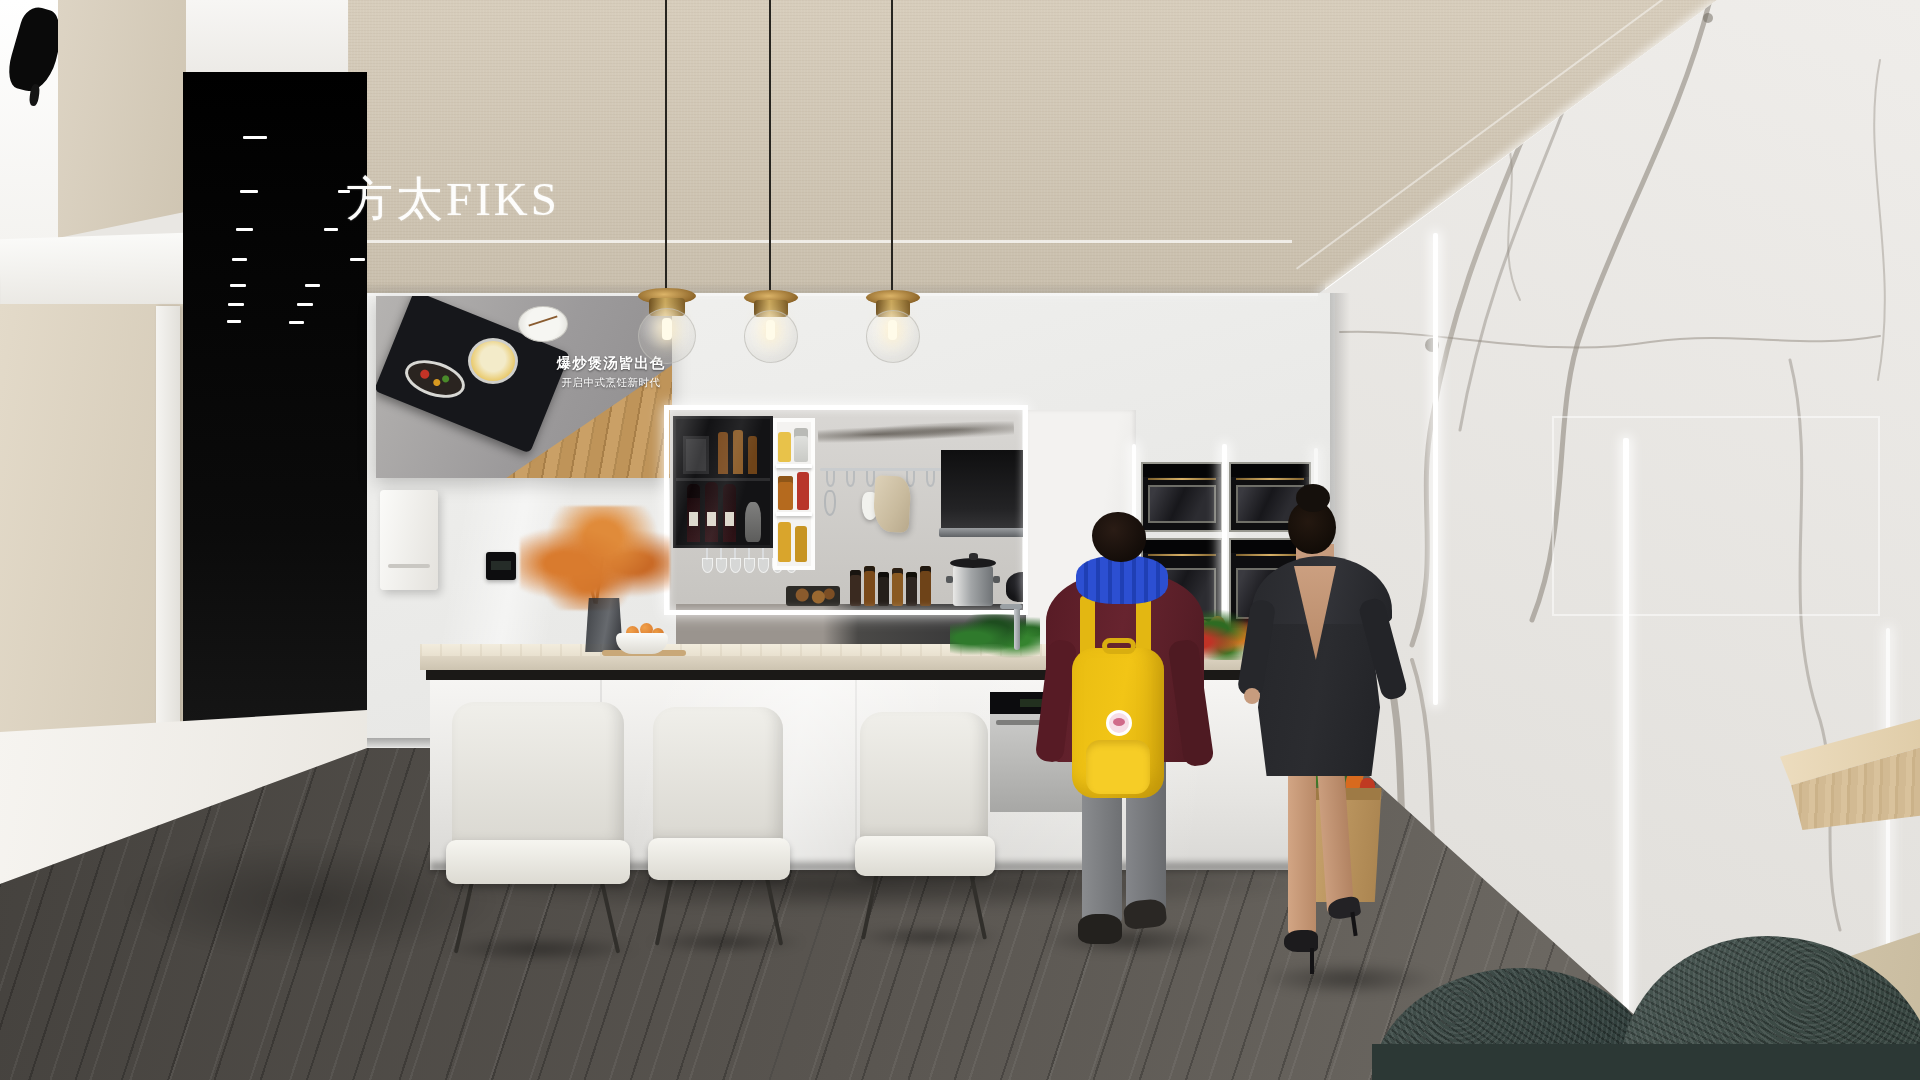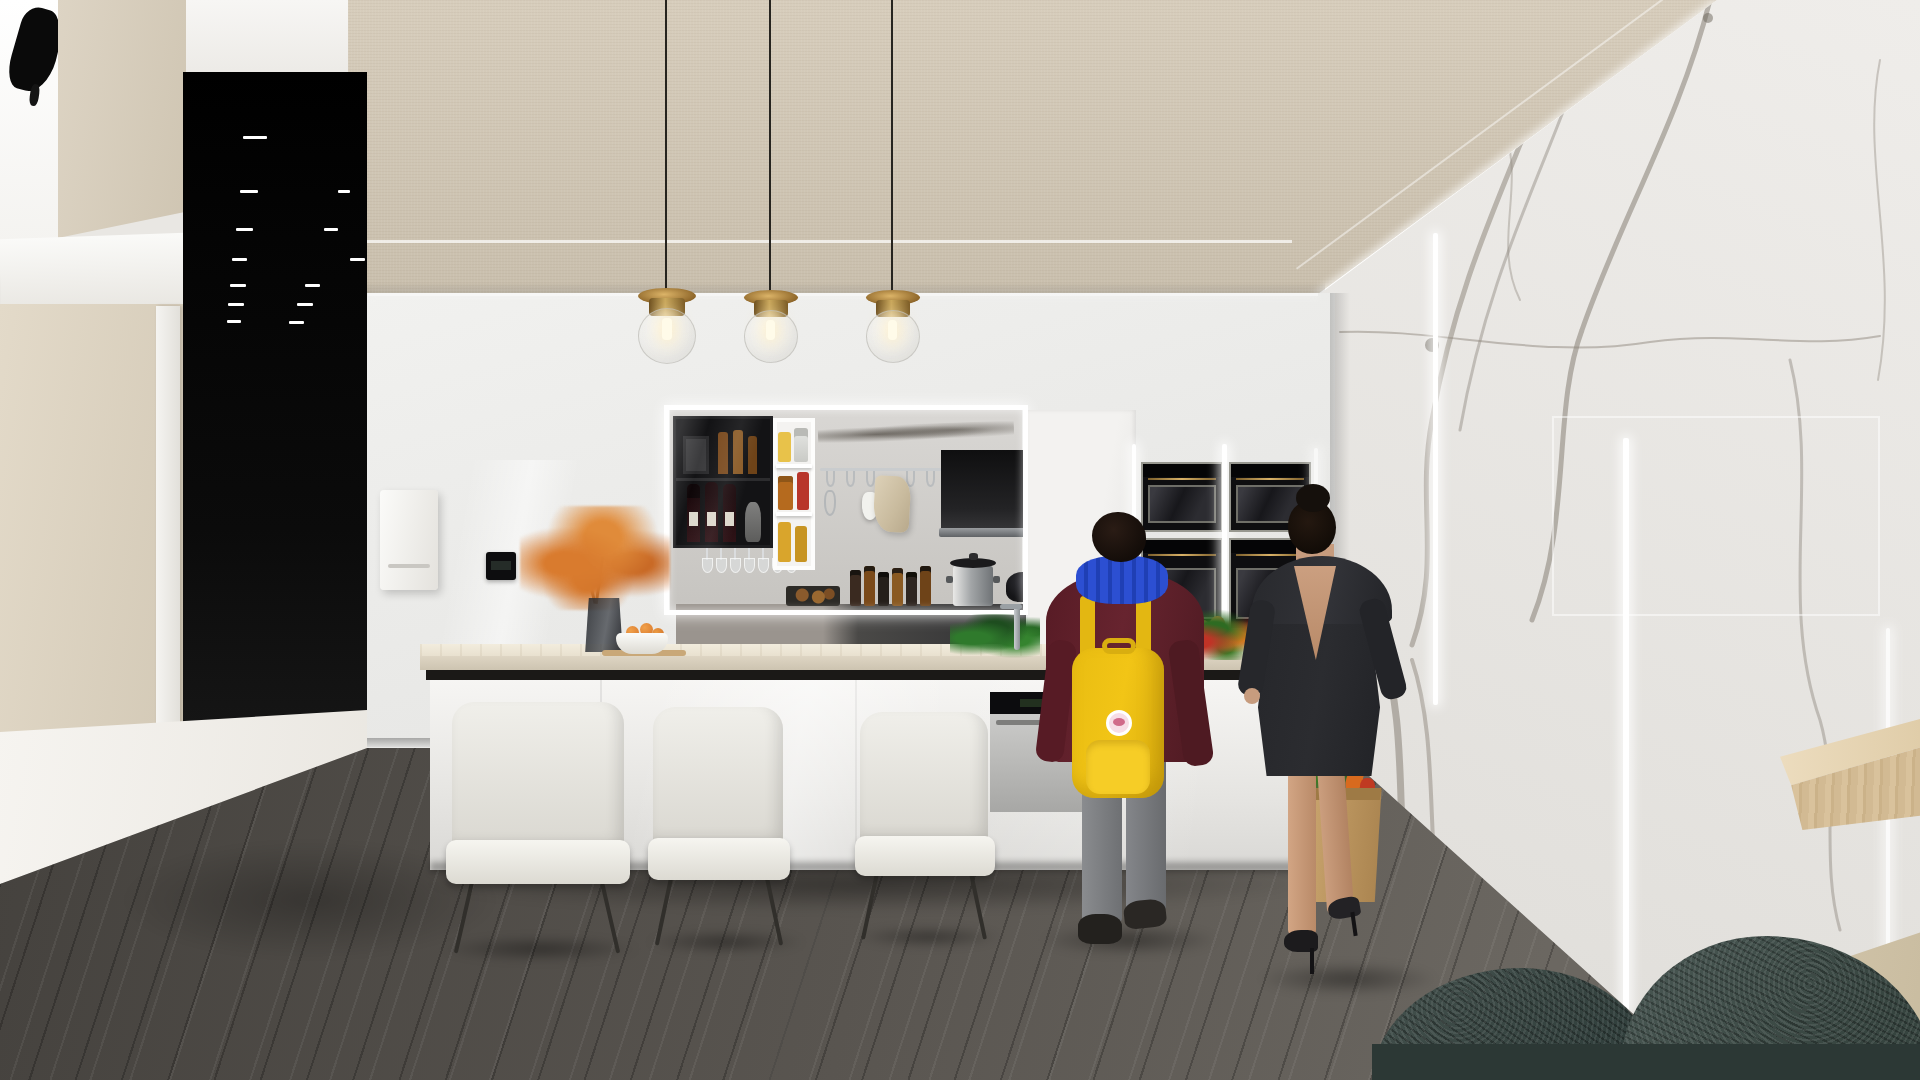--- a/index.html
+++ b/index.html
@@ -55,20 +55,21 @@
   <div class="dash" style="left:232px;top:258px;width:15px"></div>
   <div class="dash" style="left:230px;top:284px;width:16px"></div>
   <div class="dash" style="left:228px;top:303px;width:16px"></div>
   <div class="dash" style="left:227px;top:320px;width:14px"></div>
   <div class="dash" style="left:305px;top:284px;width:15px"></div>
   <div class="dash" style="left:297px;top:303px;width:16px"></div>
   <div class="dash" style="left:289px;top:321px;width:15px"></div>
   <div class="dash" style="left:338px;top:190px;width:12px"></div>
   <div class="dash" style="left:324px;top:228px;width:14px"></div>
   <div class="dash" style="left:350px;top:258px;width:15px"></div>
+  <div class="txt" style="left:346px;top:168px;font-family:'Liberation Serif','DejaVu Serif',serif;font-size:47px;letter-spacing:3px;color:#fdfdfc;text-shadow:0 0 2px rgba(255,255,255,.4)">方太FIKS</div>
 
   <div class="abs" style="left:0;top:0;width:1920px;height:1080px;clip-path:polygon(1321px 293px,1717px 0,1920px 0,1920px 1080px,1568px 1080px,1335px 745px,1335px 293px);background:linear-gradient(200deg,#efedea,#e2e0dc 60%,#d6d4cf)">
     <svg viewBox="0 0 600 1080" preserveAspectRatio="none" style="position:absolute;left:1320px;top:0;width:600px;height:1080px">
       <path class="vein" stroke-width="5" opacity=".55" d="M240 40 C200 160,140 260,112 420 C96 505,122 560,92 645"></path>
       <path class="vein" stroke-width="3" opacity=".45" d="M262 60 C225 170,168 270,140 430"></path>
       <path class="vein" stroke-width="5" opacity=".6" d="M390 0 C360 120,300 220,262 330 C232 410,252 520,212 620"></path>
       <path class="vein" stroke-width="2" opacity=".5" d="M20 332 C120 328,220 360,330 342 C420 330,480 350,560 336"></path>
       <path class="vein" stroke-width="7" opacity=".6" d="M60 640 C100 760,58 880,120 1010"></path>
       <path class="vein" stroke-width="4" opacity=".5" d="M92 660 C128 770,92 900,150 1020"></path>
       <path class="vein" stroke-width="3" opacity=".45" d="M470 360 C500 480,458 600,500 720 C520 790,500 860,520 930"></path>
@@ -77,20 +78,30 @@
       <circle cx="112" cy="345" r="7" fill="#6b655c" opacity=".6"></circle>
       <circle cx="388" cy="18" r="5" fill="#6b655c" opacity=".5"></circle>
     </svg>
     <div class="abs" style="left:1552px;top:416px;width:324px;height:196px;border:2px solid rgba(255,255,255,.5)"></div>
   </div>
   <div class="abs" style="left:1330px;top:293px;width:20px;height:452px;background:linear-gradient(90deg,rgba(0,0,0,.18),rgba(0,0,0,0))"></div>
   <div class="ledv" style="left:1433px;top:233px;width:5px;height:472px"></div>
   <div class="ledv" style="left:1623px;top:438px;width:6px;height:575px"></div>
   <div class="ledv" style="left:1886px;top:628px;width:4px;height:357px;opacity:.85"></div>
 
+  <div class="abs" style="left:376px;top:296px;width:296px;height:182px;overflow:hidden;background:linear-gradient(115deg,#b5b3b1,#9c9a9b 55%,#8f8d8e);box-shadow:0 6px 18px rgba(0,0,0,.2)">
+    <div class="abs" style="left:0;top:0;width:100%;height:100%;clip-path:polygon(100% 38%,100% 100%,44% 100%);background:repeating-linear-gradient(100deg,#caa066 0 12px,#b28a52 12px 14px,#bf9459 14px 26px,#a87f48 26px 28px)"></div>
+    <div class="abs" style="left:12px;top:22px;width:168px;height:108px;background:#16171b;border-radius:6px;transform:rotate(22deg);box-shadow:0 4px 10px rgba(0,0,0,.4)"></div>
+    <div class="abs" style="left:92px;top:42px;width:50px;height:46px;border:3px solid #cfcfcb;border-radius:50%;background:radial-gradient(circle at 50% 45%,#f3ebc9 40%,#e9c96a 72%,#b89a4a);box-sizing:border-box"></div>
+    <div class="abs" style="left:28px;top:66px;width:62px;height:34px;border:3px solid #d8d8d4;border-radius:50%;transform:rotate(18deg);box-sizing:border-box;background:radial-gradient(circle at 30% 45%,#c23326 0 4px,transparent 5px),radial-gradient(circle at 55% 60%,#d89a20 0 3px,transparent 4px),radial-gradient(circle at 68% 38%,#4a8a2a 0 3px,transparent 4px),#2a2420"></div>
+    <div class="abs" style="left:142px;top:10px;width:48px;height:34px;border-radius:50%;background:radial-gradient(circle,#f6f6f2 55%,#dddcd6);border:1px solid #c9c8c2"></div>
+    <div class="abs" style="left:152px;top:24px;width:30px;height:2px;background:#8a5c30;transform:rotate(-18deg)"></div>
+    <div class="txt" style="left:178px;top:58px;width:114px;text-align:center;font-size:14.5px;font-weight:bold;letter-spacing:1px;text-shadow:0 1px 2px rgba(0,0,0,.5)">爆炒煲汤皆出色</div>
+    <div class="txt" style="left:178px;top:80px;width:114px;text-align:center;font-size:10.5px;letter-spacing:.5px;text-shadow:0 1px 2px rgba(0,0,0,.5)">开启中式烹饪新时代</div>
+  </div>
 
   <div class="abs" style="left:670px;top:410px;width:352px;height:200px;background:linear-gradient(180deg,#d9d7d4,#c6c4c0)"></div>
   <div class="abs" style="left:818px;top:424px;width:196px;height:18px;background:radial-gradient(ellipse at 30% 50%,rgba(58,52,44,.6),transparent 60%),radial-gradient(ellipse at 70% 40%,rgba(58,52,44,.5),transparent 55%);transform:rotate(-2deg)"></div>
 
   <div class="abs" style="left:673px;top:416px;width:100px;height:132px;background:#131315;box-shadow:inset 0 0 0 3px #1e1e20">
     <div class="abs" style="left:10px;top:20px;width:26px;height:38px;background:#3b3b3d;box-shadow:inset 0 0 0 3px #2a2a2c"></div>
     <div class="abs" style="left:45px;top:16px;width:10px;height:42px;background:#7a4a1e;border-radius:3px 3px 0 0"></div>
     <div class="abs" style="left:60px;top:14px;width:10px;height:44px;background:#8a5a26;border-radius:3px 3px 0 0"></div>
     <div class="abs" style="left:75px;top:20px;width:9px;height:38px;background:#6e4318;border-radius:3px 3px 0 0"></div>
     <div class="abs" style="left:3px;top:62px;width:94px;height:3px;background:#2c2c2e"></div>

